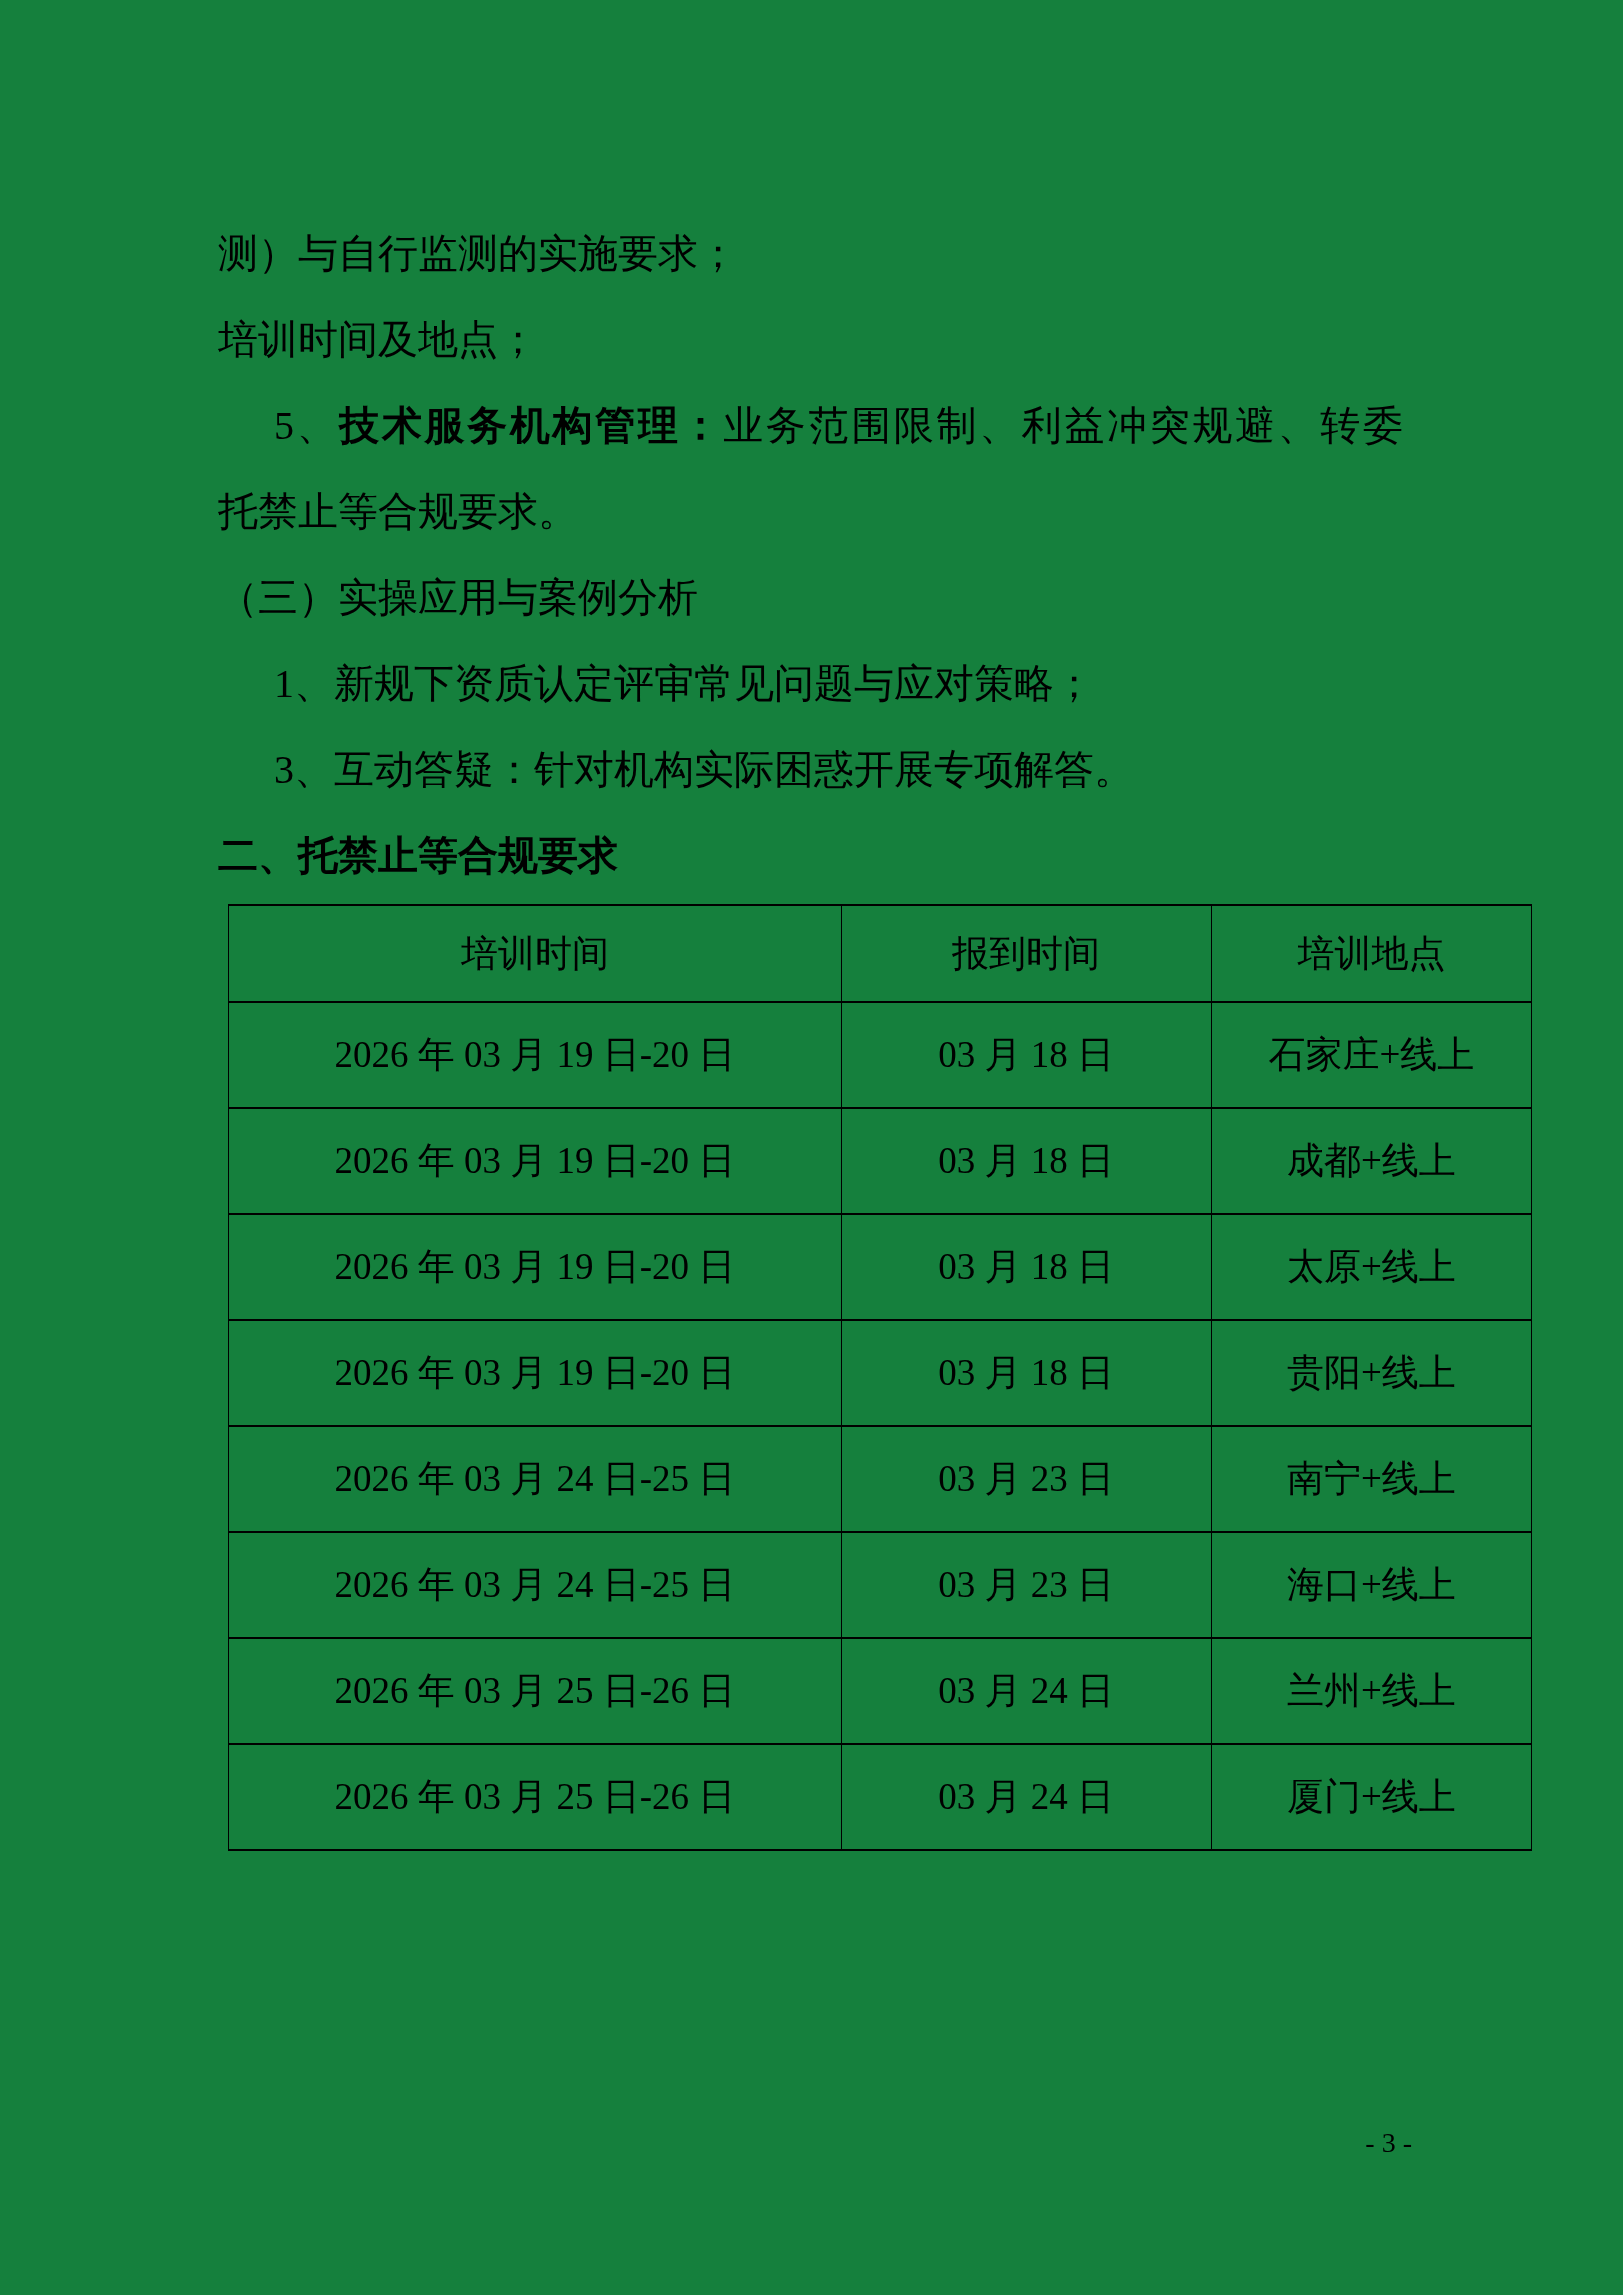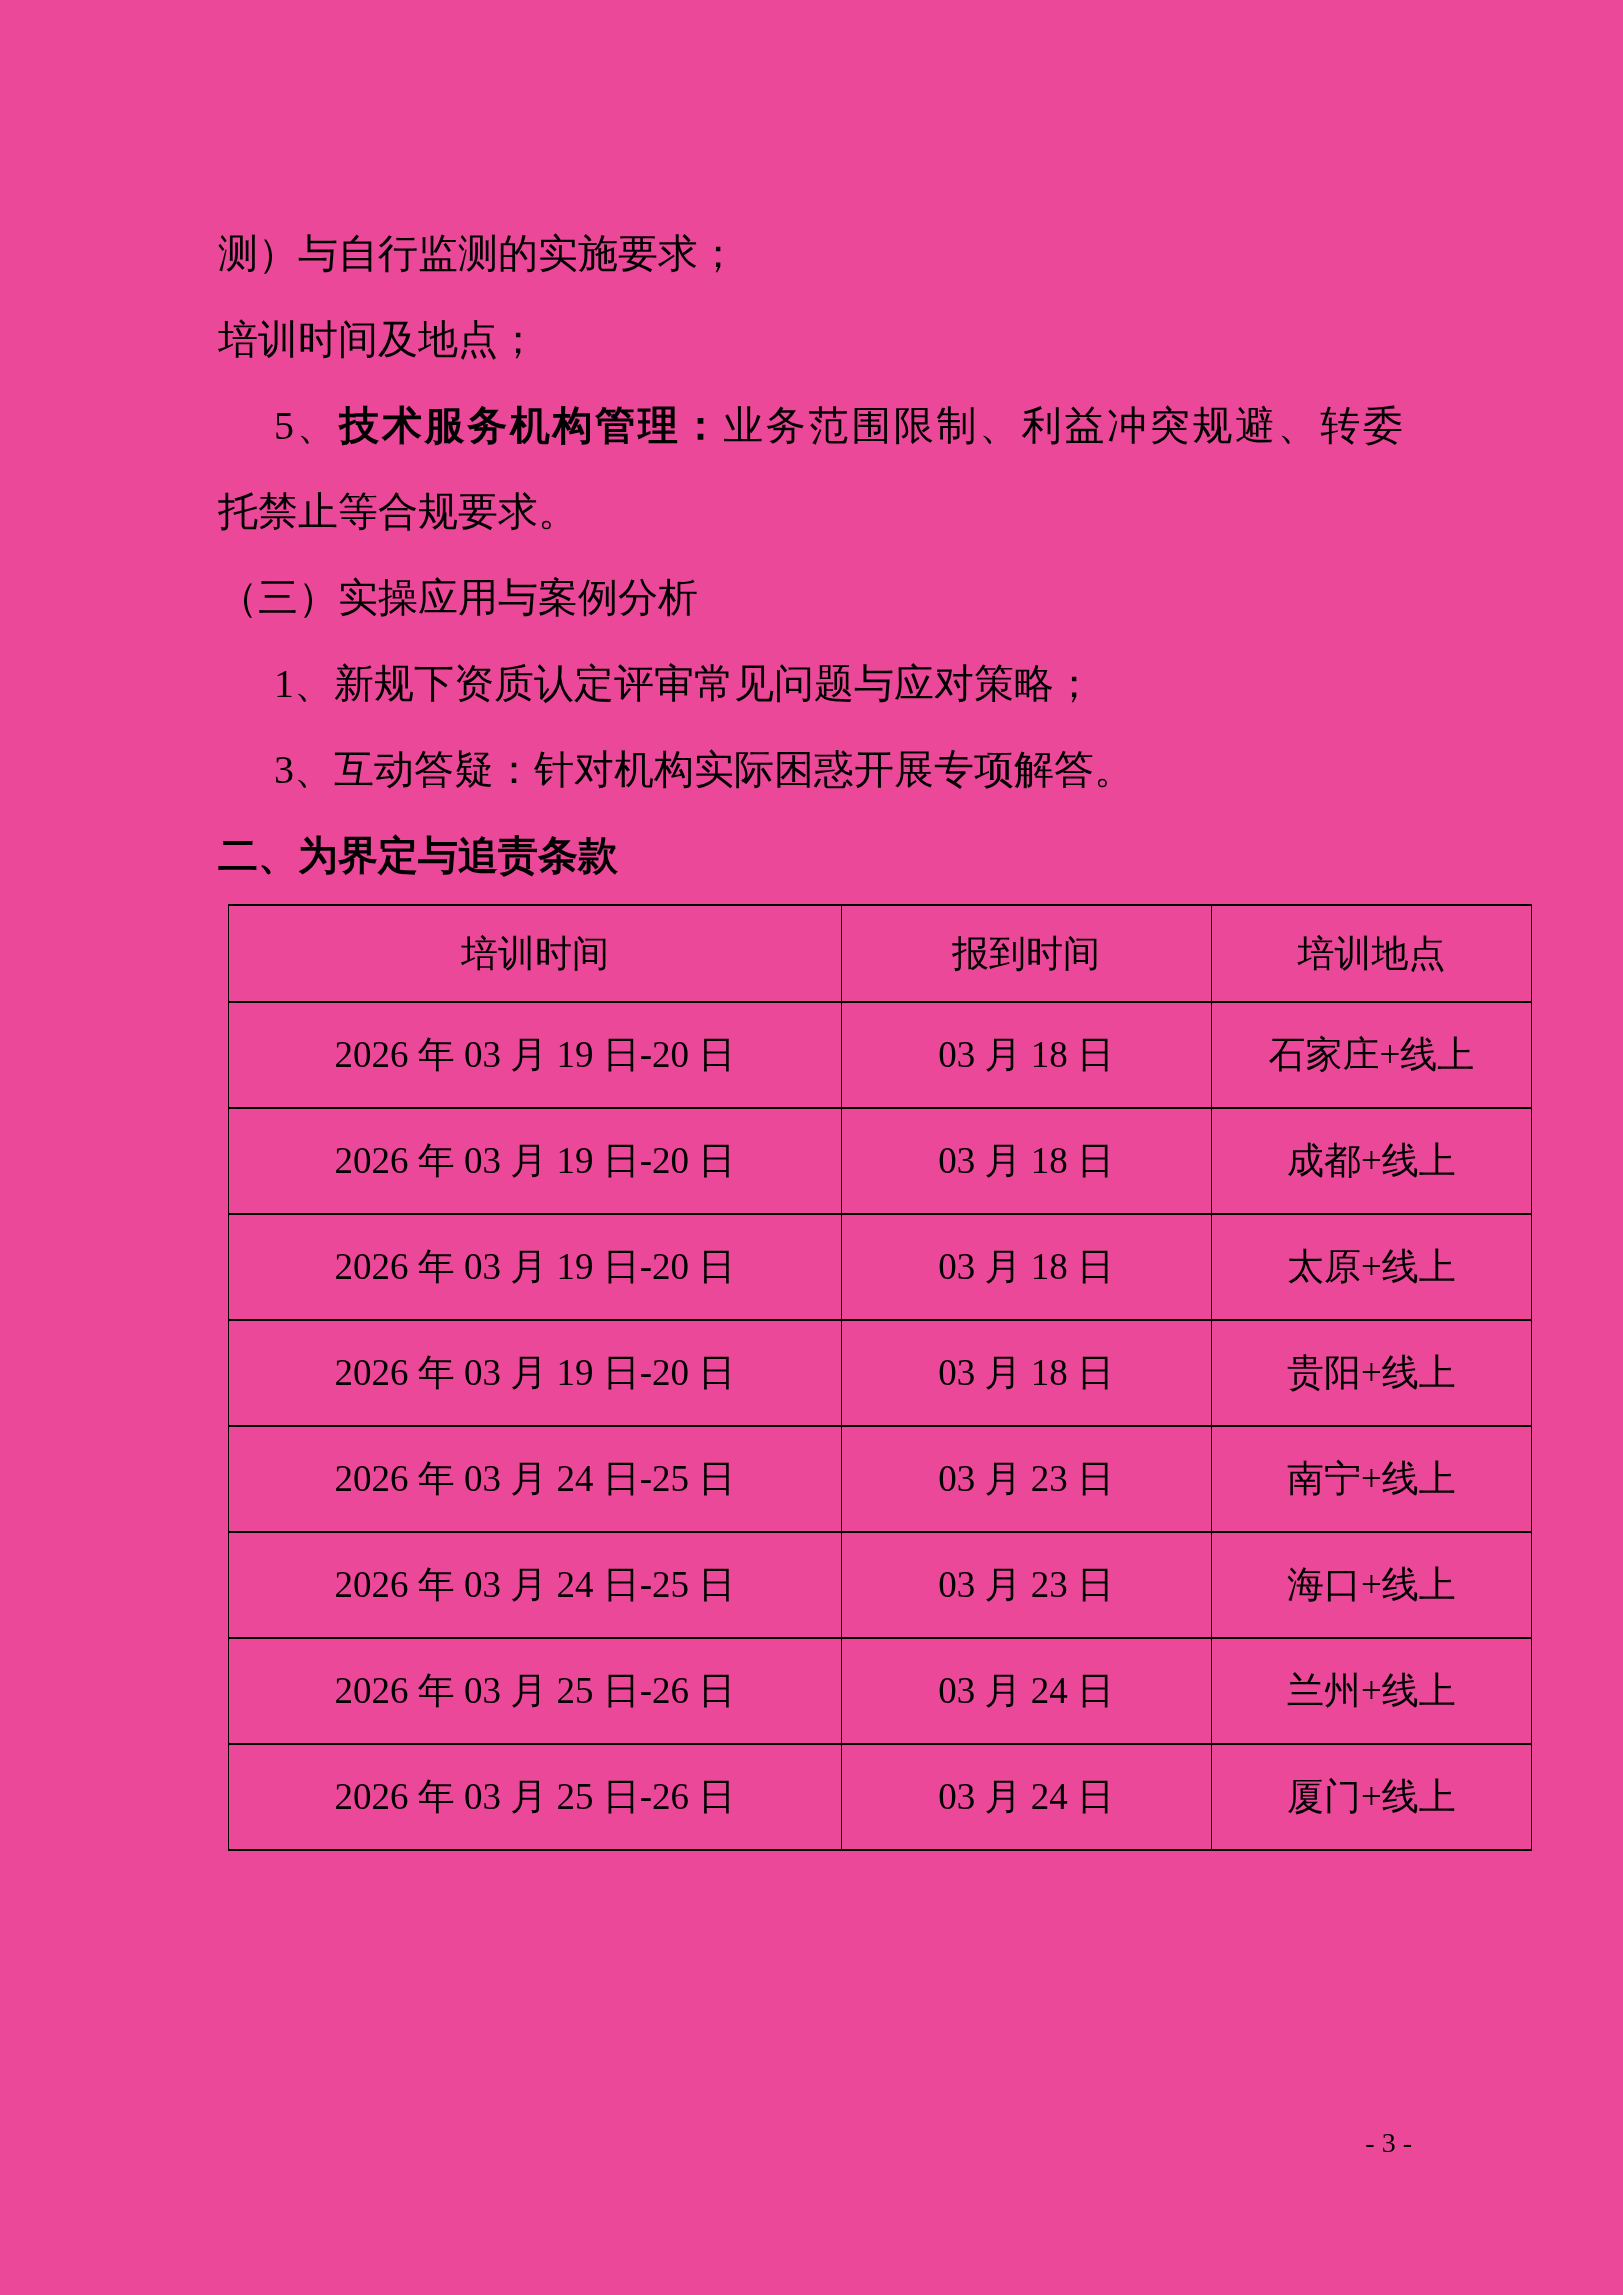--- a/index.html
+++ b/index.html
@@ -1,20 +1,20 @@
 <!DOCTYPE html>
 <html style="font-size:8.2px"><head>
 <meta charset="utf-8">
 <style>
   html, body { margin: 0; padding: 0; background: #ffffff; }
   .page {
     position: relative;
     width: 1623px;
     height: 2295px;
-    background: #ec4899;
+    background: #15803d;
     color: #000000;
     font-family: "Liberation Serif", "DejaVu Serif", serif;
     overflow: hidden;
   }
   .content {
     position: absolute;
     left: 218px;
     top: 211px;
     width: 1185px;
   }
@@ -84,21 +84,21 @@
 
     <div class="line"><span>托禁止等合规要求。</span></div>
 
     <div class="line"><span>（三）实操应用与案例分析</span></div>
 
     <div class="line indent"><span>1、</span><span>新规下资质认定评审常见问题与应对策略；</span></div>
 
 
     <div class="line indent"><span>3、</span><span>互动答疑：针对机构实际困惑开展专项解答。</span></div>
 
-    <div class="heading">二、为界定与追责条款</div>
+    <div class="heading">二、托禁止等合规要求</div>
 
     <table class="schedule">
       <colgroup>
         <col class="col-time">
         <col class="col-checkin">
         <col class="col-location">
       </colgroup>
       <thead>
         <tr>
           <th>培训时间</th>

